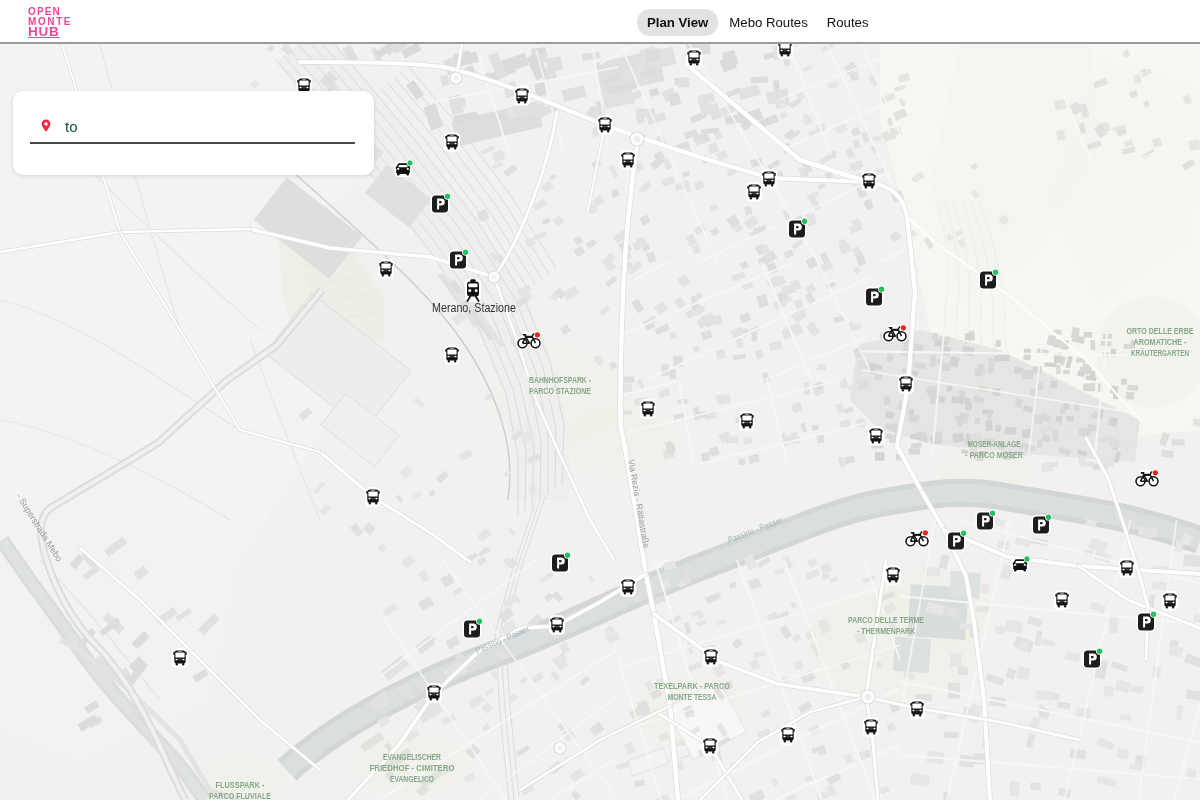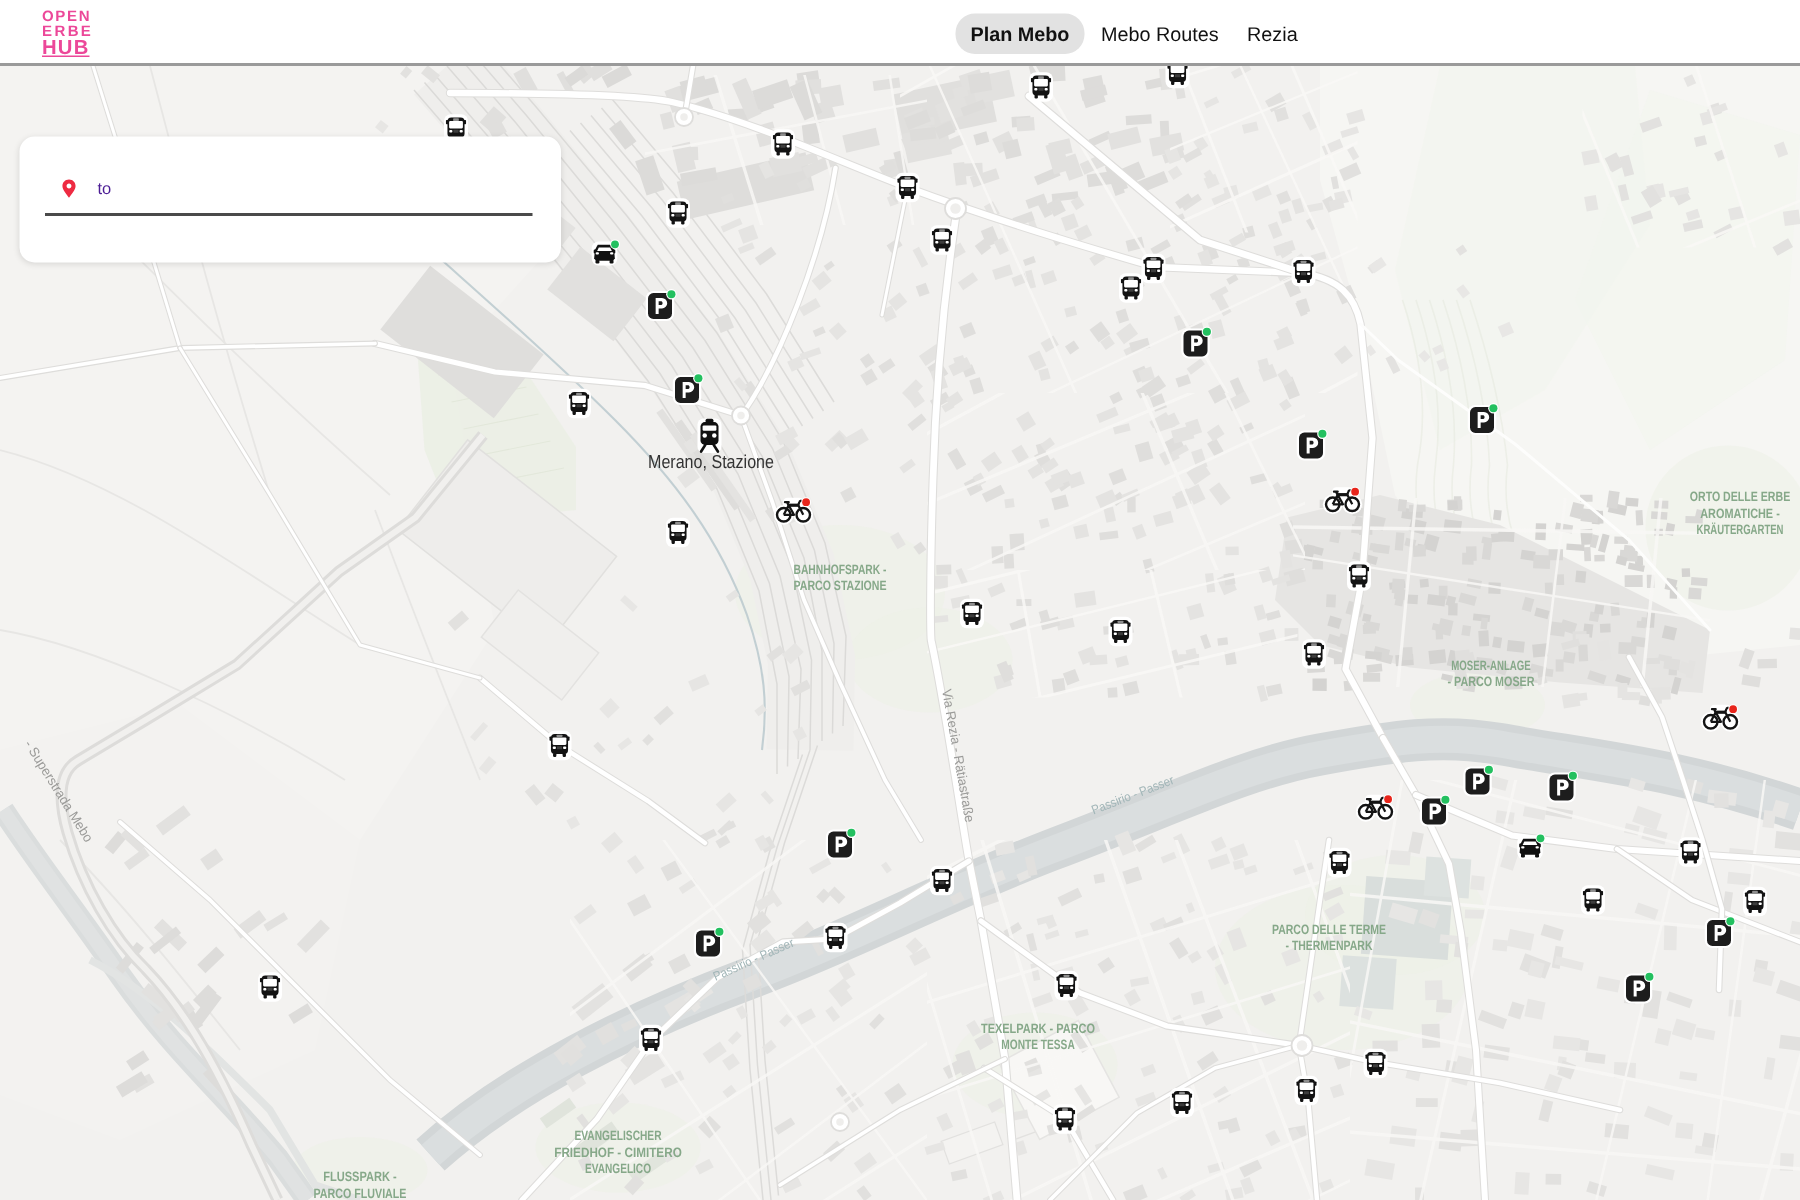--- a/index.html
+++ b/index.html
@@ -8,21 +8,21 @@
 #header { position:absolute; left:0; top:0; width:1200px; height:44px; background:#fff; border-bottom:2px solid #9a9a9a; z-index:10; }
 #logo { position:absolute; left:28px; top:7px; color:#ec4899; font-weight:bold; }
 #logo .l1 { font-size:10px; letter-spacing:1.1px; line-height:9.5px; }
 #logo .l2 { font-size:10px; letter-spacing:1.6px; line-height:9px; }
 #logo .l3 { font-size:13.5px; letter-spacing:0.8px; line-height:12.5px;text-decoration:underline; }
 #nav { position:absolute; left:637px; top:0; height:44px; display:flex; align-items:center; gap:11px; font-size:13.2px; color:#111; }
 #nav .pill { background:#e2e2e2; border-radius:13px; padding:6px 10px; font-weight:bold; }
 #searchbox { position:absolute; left:13px; top:91px; width:361px; height:84px; background:#fff; border-radius:10px; box-shadow:0 1px 4px rgba(0,0,0,0.12); z-index:5; }
 #searchbox .row { position:absolute; left:17px; right:19px; top:22px; height:31px; border-bottom:2px solid #4a4a4a; display:flex; align-items:center; }
 #searchbox .pin { width:10px; height:13.5px; margin-left:11px; margin-top:-3px; }
-#searchbox .ph { color:#4c1d95; font-size:11px; margin-left:14px; margin-top:-3px; }
+#searchbox .ph { color:#14532d; font-size:15px; margin-left:14px; margin-top:-3px; }
 </style>
 </head>
 <body>
 <div id="map"><svg width="1200" height="800" viewBox="0 0 1200 800">
       <defs>
 <g id="bus">
  <rect x="-8" y="-9.8" width="16" height="19.6" rx="4.5" fill="#fff"></rect>
  <rect x="-6.7" y="-6" width="1.6" height="2.8" rx="0.5" fill="#131313"></rect>
  <rect x="5.1" y="-6" width="1.6" height="2.8" rx="0.5" fill="#131313"></rect>
  <rect x="-5.7" y="-7.6" width="11.4" height="13.2" rx="2.6" fill="#131313"></rect>
@@ -1297,27 +1297,27 @@
       <use href="#bike" x="895" y="333"></use>
       <use href="#bike" x="1147" y="478"></use>
       <use href="#bike" x="917" y="538"></use>
       <use href="#car" x="403" y="169"></use>
       <use href="#car" x="1020" y="565"></use>
       <use href="#train" x="473" y="291"></use>
     </svg></div>
 <div id="header">
   <div id="logo">
       <div class="l1">OPEN</div>
-      <div class="l2">ERBE</div>
+      <div class="l2">MONTE</div>
       <div class="l3">HUB</div>
     </div>
   <div id="nav">
-      <span class="pill">Plan Mebo</span>
+      <span class="pill">Plan View</span>
       <span>Mebo Routes</span>
-      <span style="margin-left:8px">Rezia</span>
+      <span style="margin-left:8px">Routes</span>
     </div>
 </div>
 <div id="searchbox">
   <div class="row">
     <svg class="pin" viewBox="0 0 13 17">
         <path d="M6.5,0.5 C3.2,0.5 0.8,3 0.8,6.2 C0.8,9.5 4.4,13.6 6.5,16.3 C8.6,13.6 12.2,9.5 12.2,6.2 C12.2,3 9.8,0.5 6.5,0.5 Z M6.5,8.3 C5.3,8.3 4.4,7.4 4.4,6.2 C4.4,5 5.3,4.1 6.5,4.1 C7.7,4.1 8.6,5 8.6,6.2 C8.6,7.4 7.7,8.3 6.5,8.3 Z" fill="#ee2b42"></path>
       </svg>
     <span class="ph">to</span>
   </div>
 </div>

